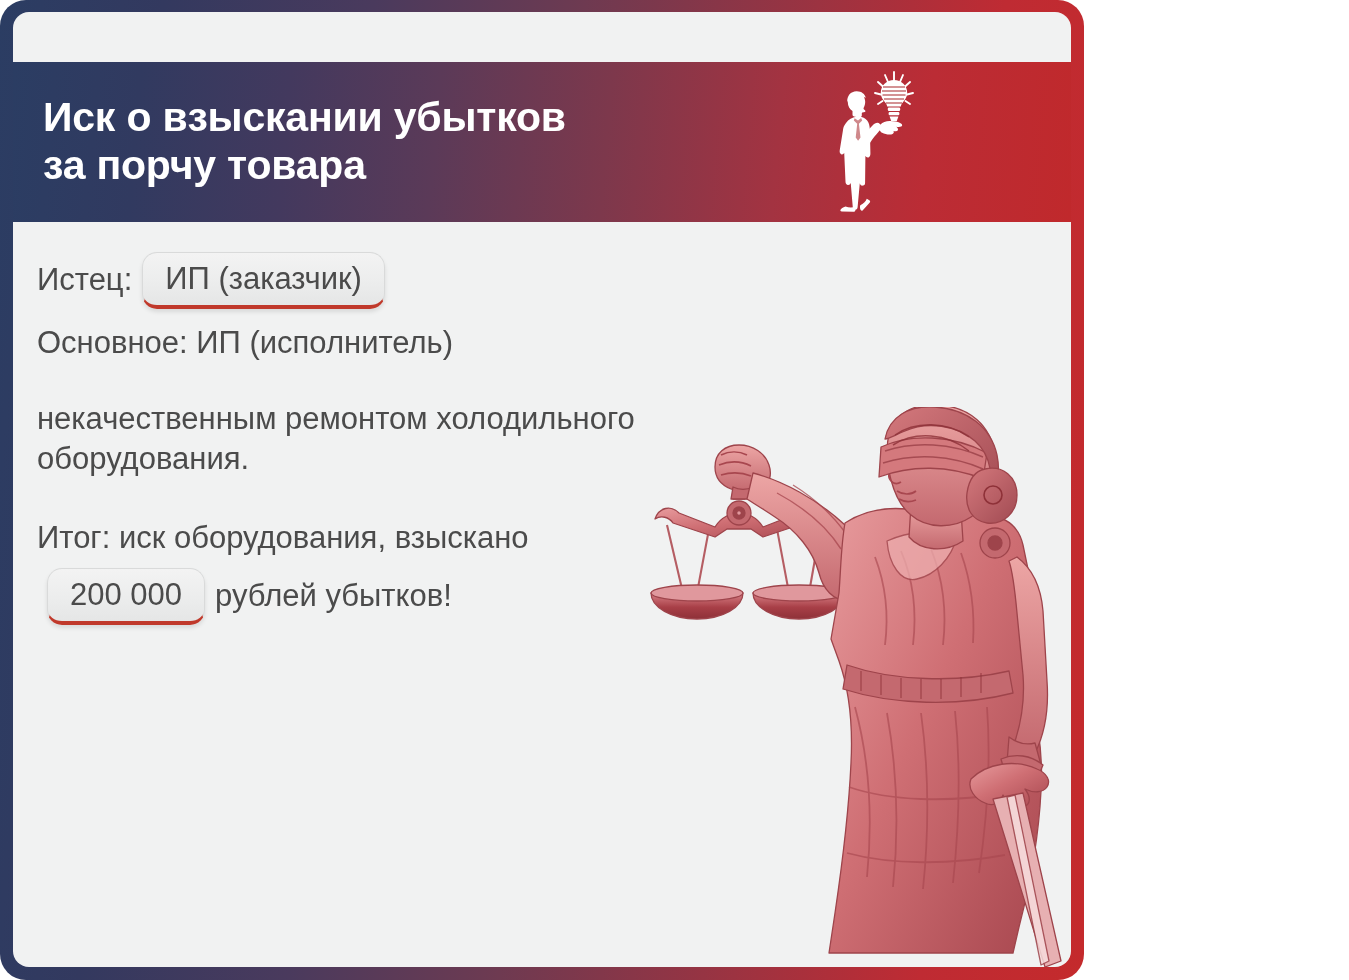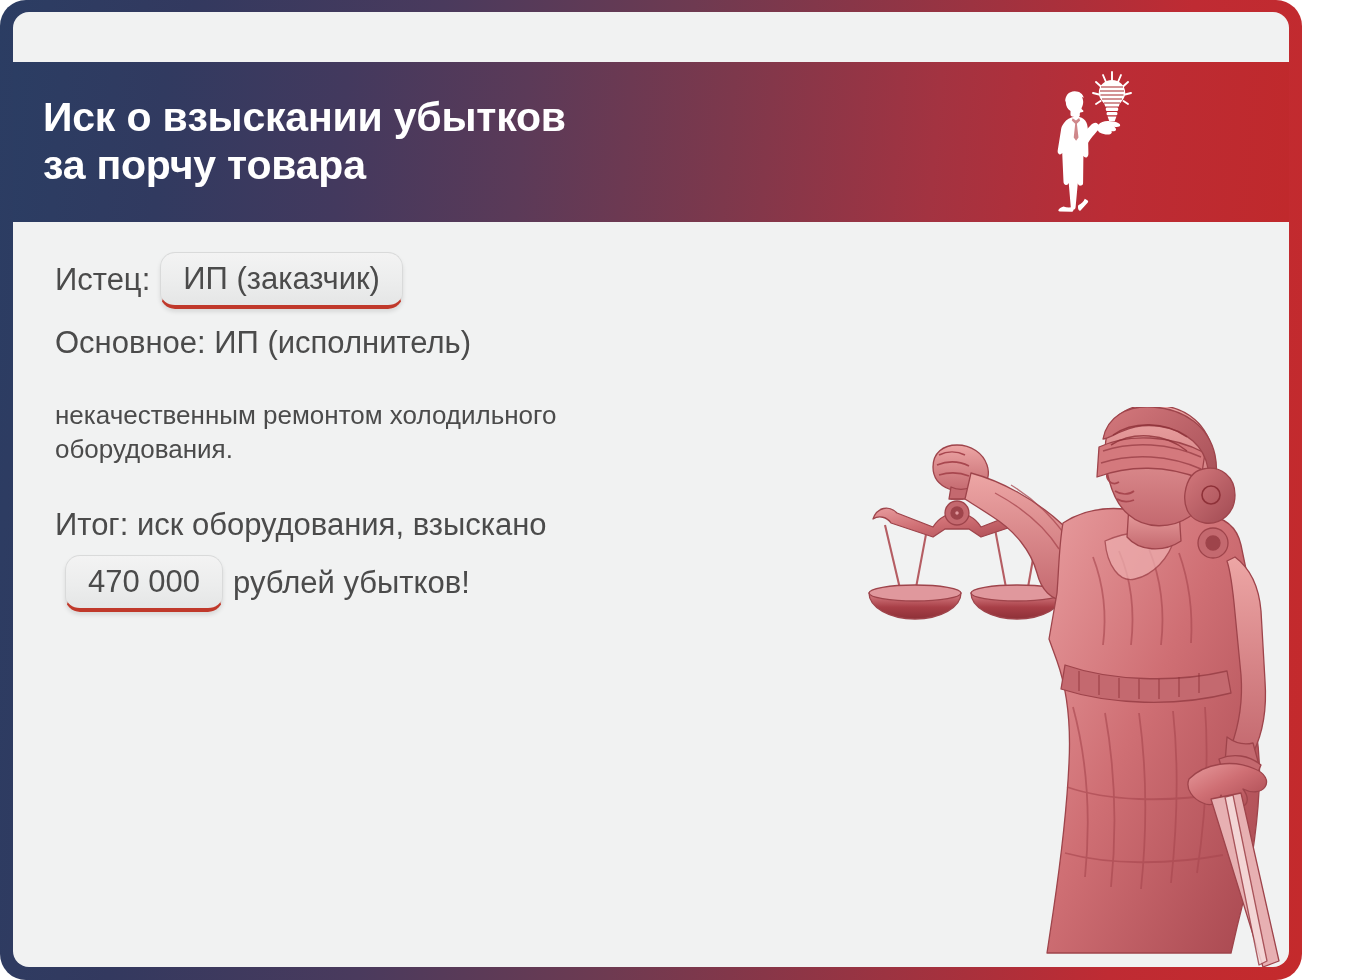--- a/index.html
+++ b/index.html
@@ -11,21 +11,21 @@
   body {
     width: 1349px;
     height: 980px;
     overflow: hidden;
     font-family: "Liberation Sans", "DejaVu Sans", sans-serif;
   }
 
   
   .card-frame {
     position: relative;
-    width: 1302px;
+    width: 1084px;
     height: 980px;
     box-sizing: border-box;
     background: linear-gradient(95deg, #2b3d63 0%, #33395f 14%, #4a3a5d 32%, #6e3a51 50%, #9c3341 70%, #bf2b33 86%, #c42a2c 100%);
     border-radius: 26px;
     padding: 12px 13px 13px 13px;
     overflow: hidden;
   }
 
   .card-inner {
     position: relative;
@@ -68,21 +68,21 @@
     display: block;
   }
 
   
   .body-area {
     position: absolute;
     left: 0;
     top: 212px;
     width: 100%;
     bottom: 0;
-    padding: 28px 30px 0 42px;
+    padding: 28px 30px 0 24px;
     box-sizing: border-box;
   }
 
   .line {
     font-size: 31px;
     color: #4b4b4b;
     line-height: 1.30;
     display: flex;
     flex-wrap: wrap;
     align-items: center;
@@ -109,21 +109,21 @@
     font-size: 31px;
     color: #4b4b4b;
     line-height: 1.12;
     box-shadow: 0 3px 4px rgba(0,0,0,0.10);
     white-space: pre;
     margin: 0 10px;
   }
   .chip.first { }
 
   .para {
-    font-size: 26px;
+    font-size: 31px;
     color: #4b4b4b;
     line-height: 1.30;
     max-width: 900px;
     white-space: pre-line;
   }
 
   
   .justice-wrap {
     position: absolute;
     right: -8px;
@@ -218,21 +218,21 @@
 
       <div class="row-spacer-5"></div>
 
       <div class="line">
         <span class="lbl">Итог: иск оборудования, взыскано</span>
       </div>
 
       <div class="row-spacer-6"></div>
 
       <div class="line">
-        <span class="chip">470 000</span>
+        <span class="chip">200 000</span>
         <span class="lbl">рублей убытков!</span>
       </div>
     </div>
 
     <div class="justice-wrap">
       <svg viewBox="0 0 430 560" xmlns="http://www.w3.org/2000/svg" aria-hidden="true">
         <defs>
           <linearGradient id="robeG" x1="0" y1="0" x2="1" y2="1">
             <stop offset="0%" stop-color="#e79b9d"></stop>
             <stop offset="45%" stop-color="#cf6f74"></stop>

